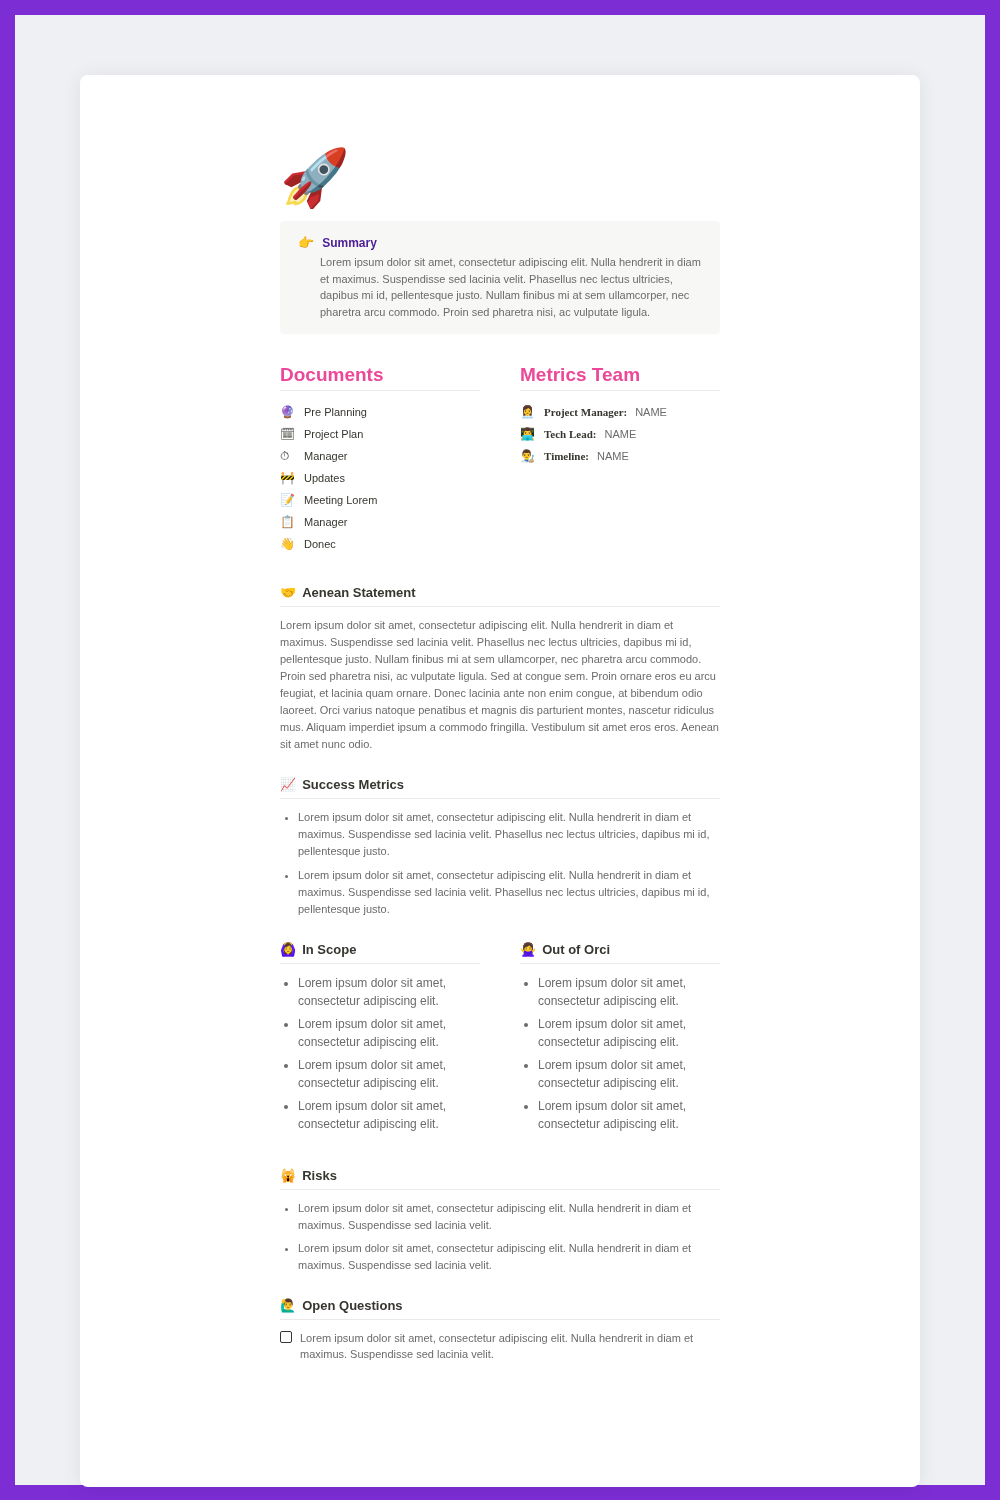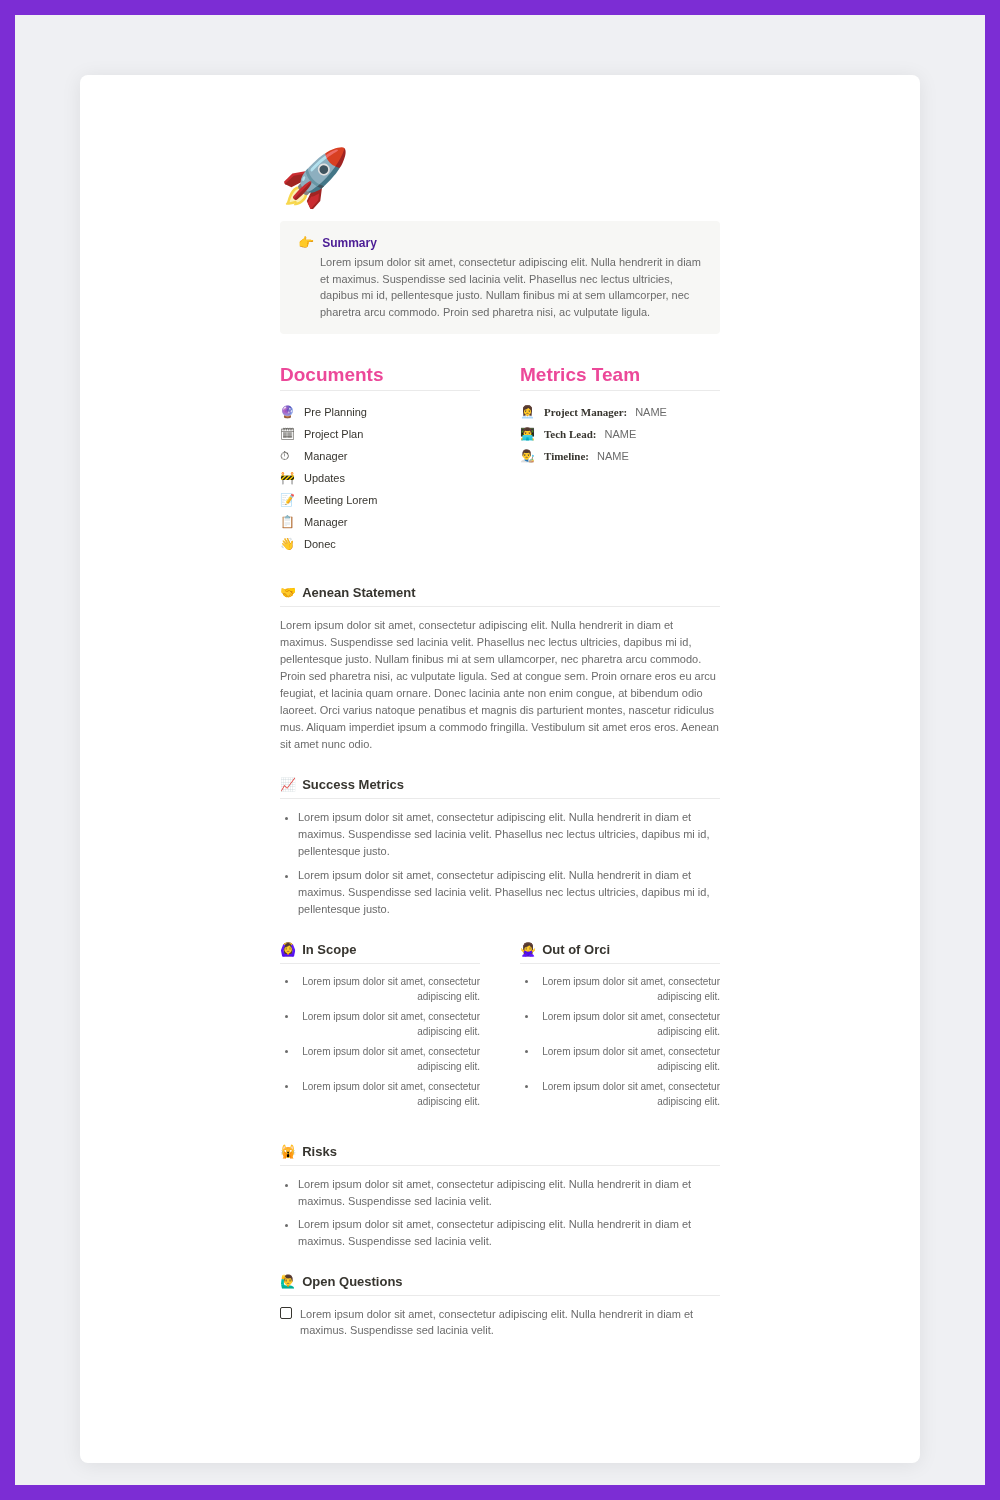--- a/index.html
+++ b/index.html
@@ -136,25 +136,24 @@
       font-size: 11px;
       color: #6b6b6b;
       line-height: 1.55;
       margin-bottom: 6px;
     }
     .bullet-list-compact {
       list-style: disc;
       padding-left: 18px;
     }
     .bullet-list-compact li {
-      font-size: 10px;
+      font-size: 12px;
       color: #6b6b6b;
       line-height: 1.5;
       margin-bottom: 5px;
-      text-align: right;
     }
     .section-block {
       margin-bottom: 24px;
     }
     .checkbox-row {
       display: flex;
       align-items: flex-start;
       gap: 8px;
       font-size: 11px;
       color: #6b6b6b;

